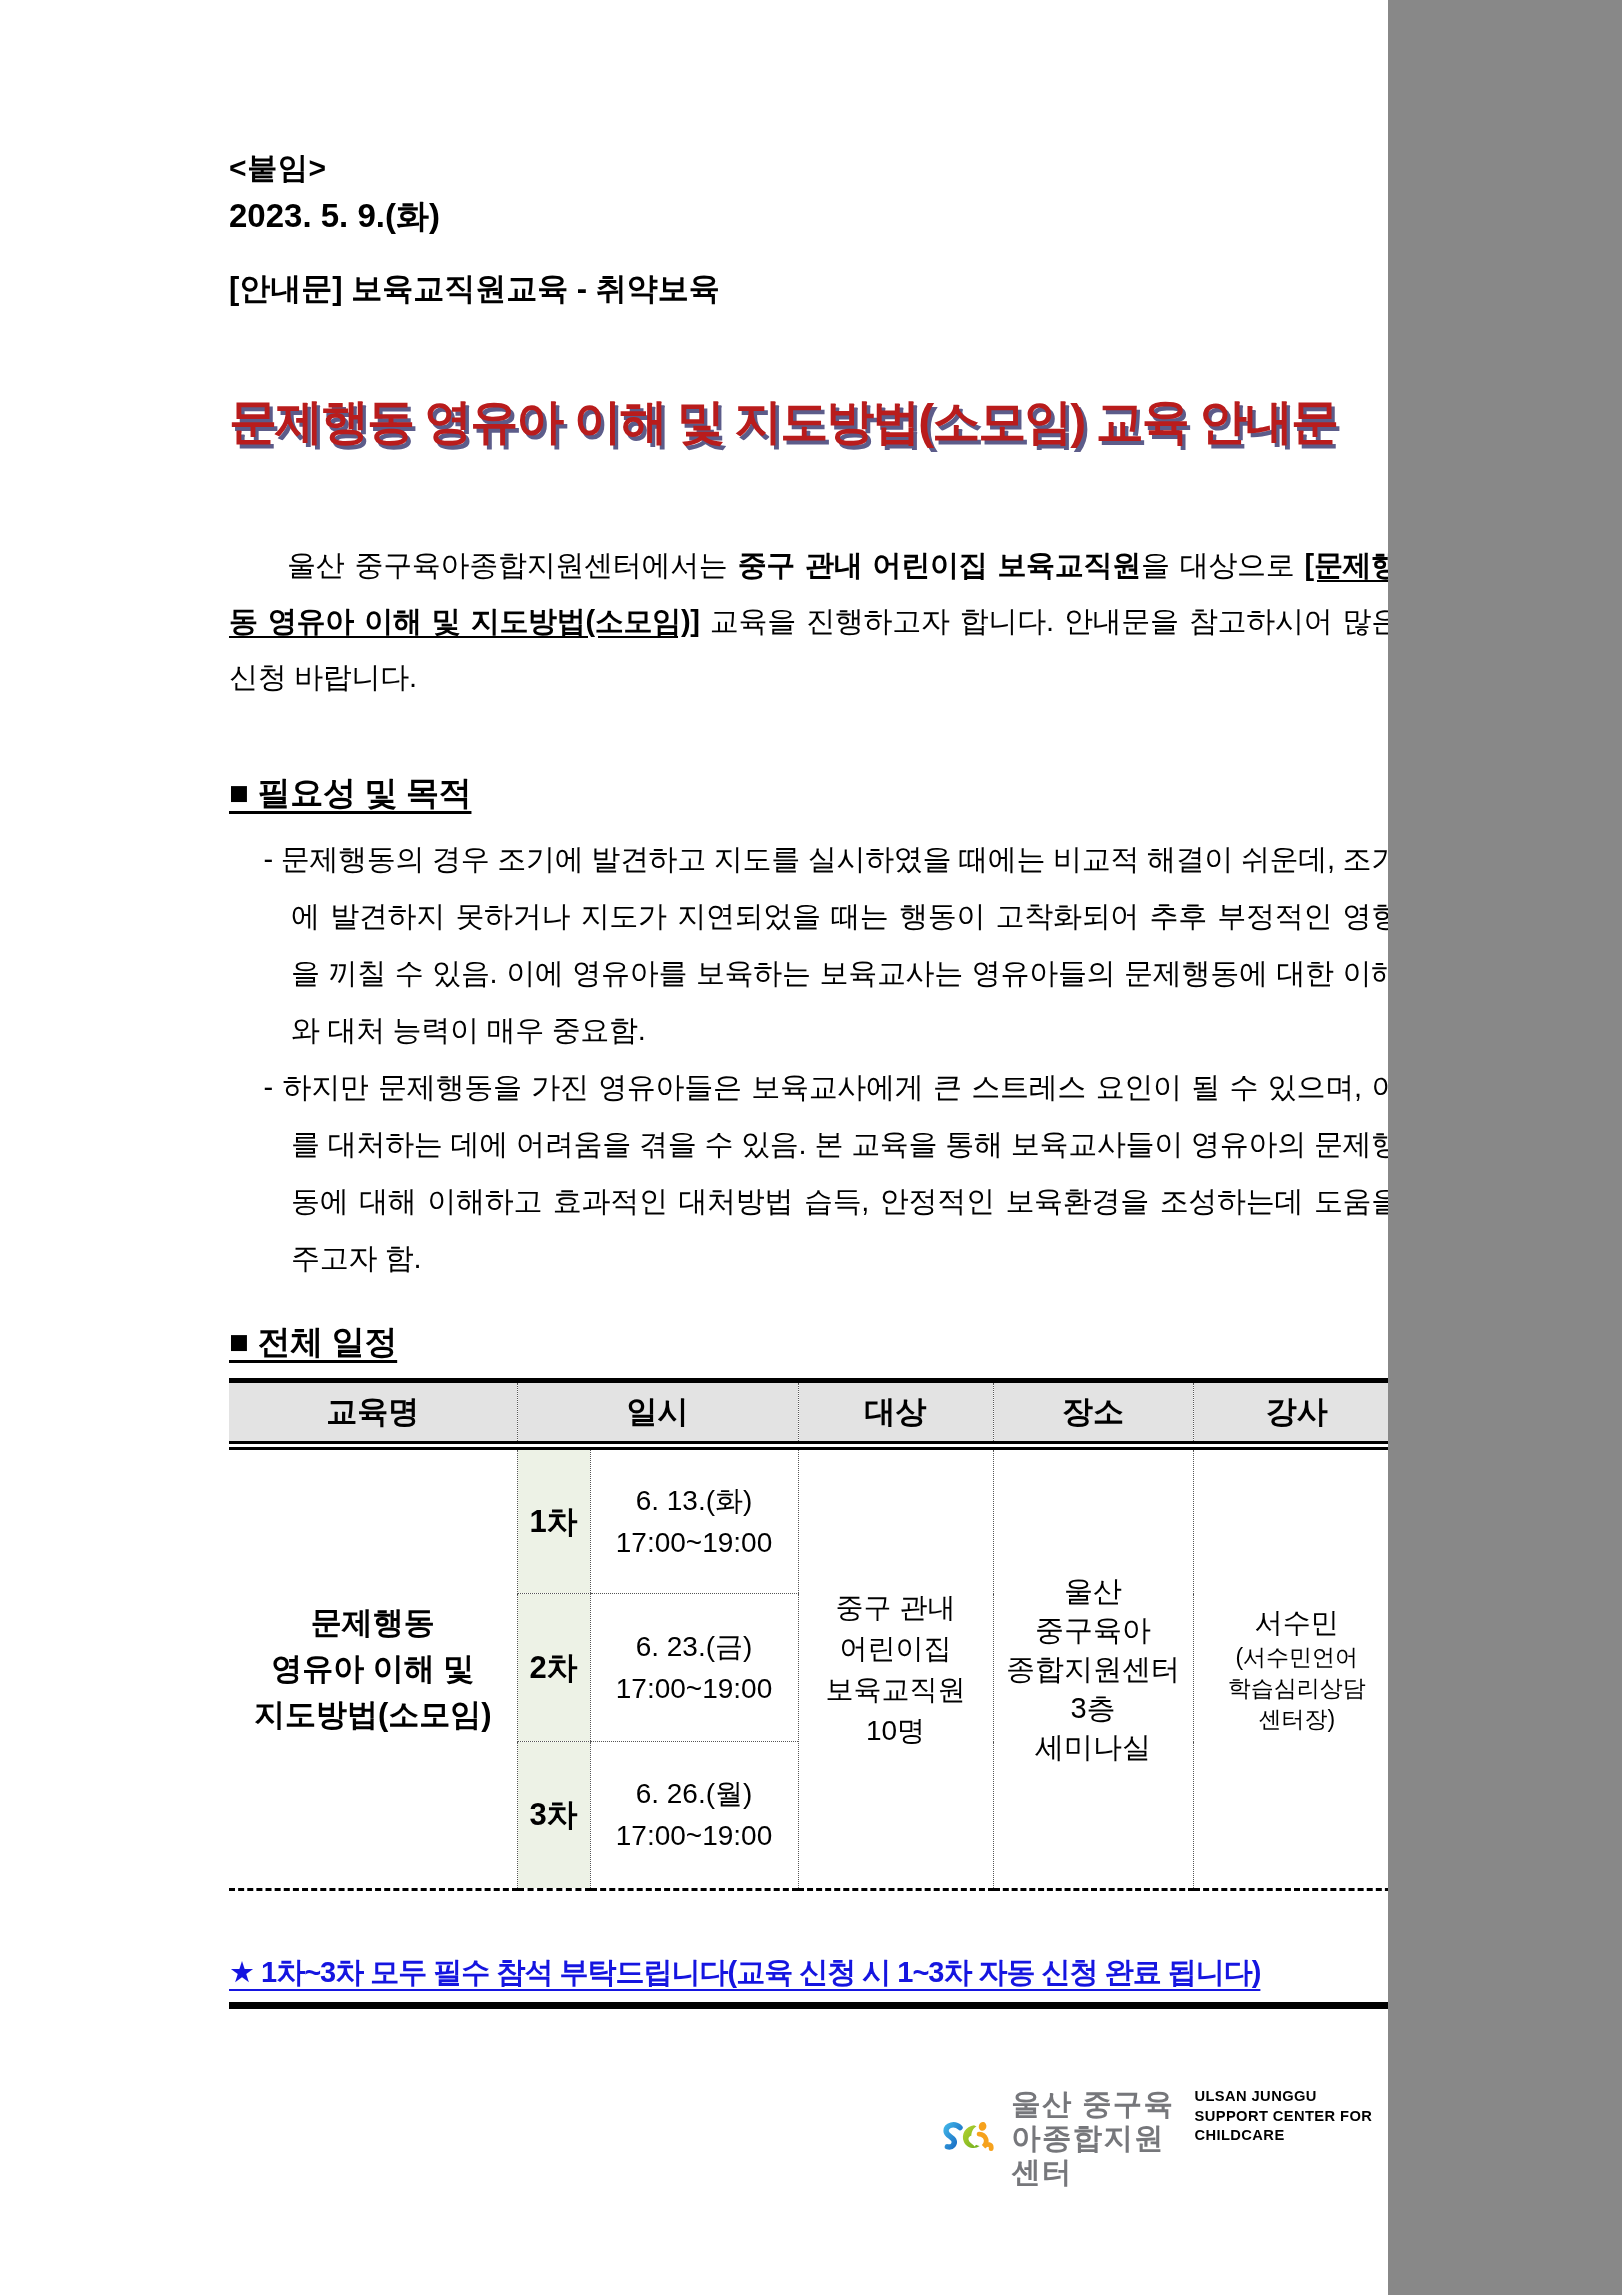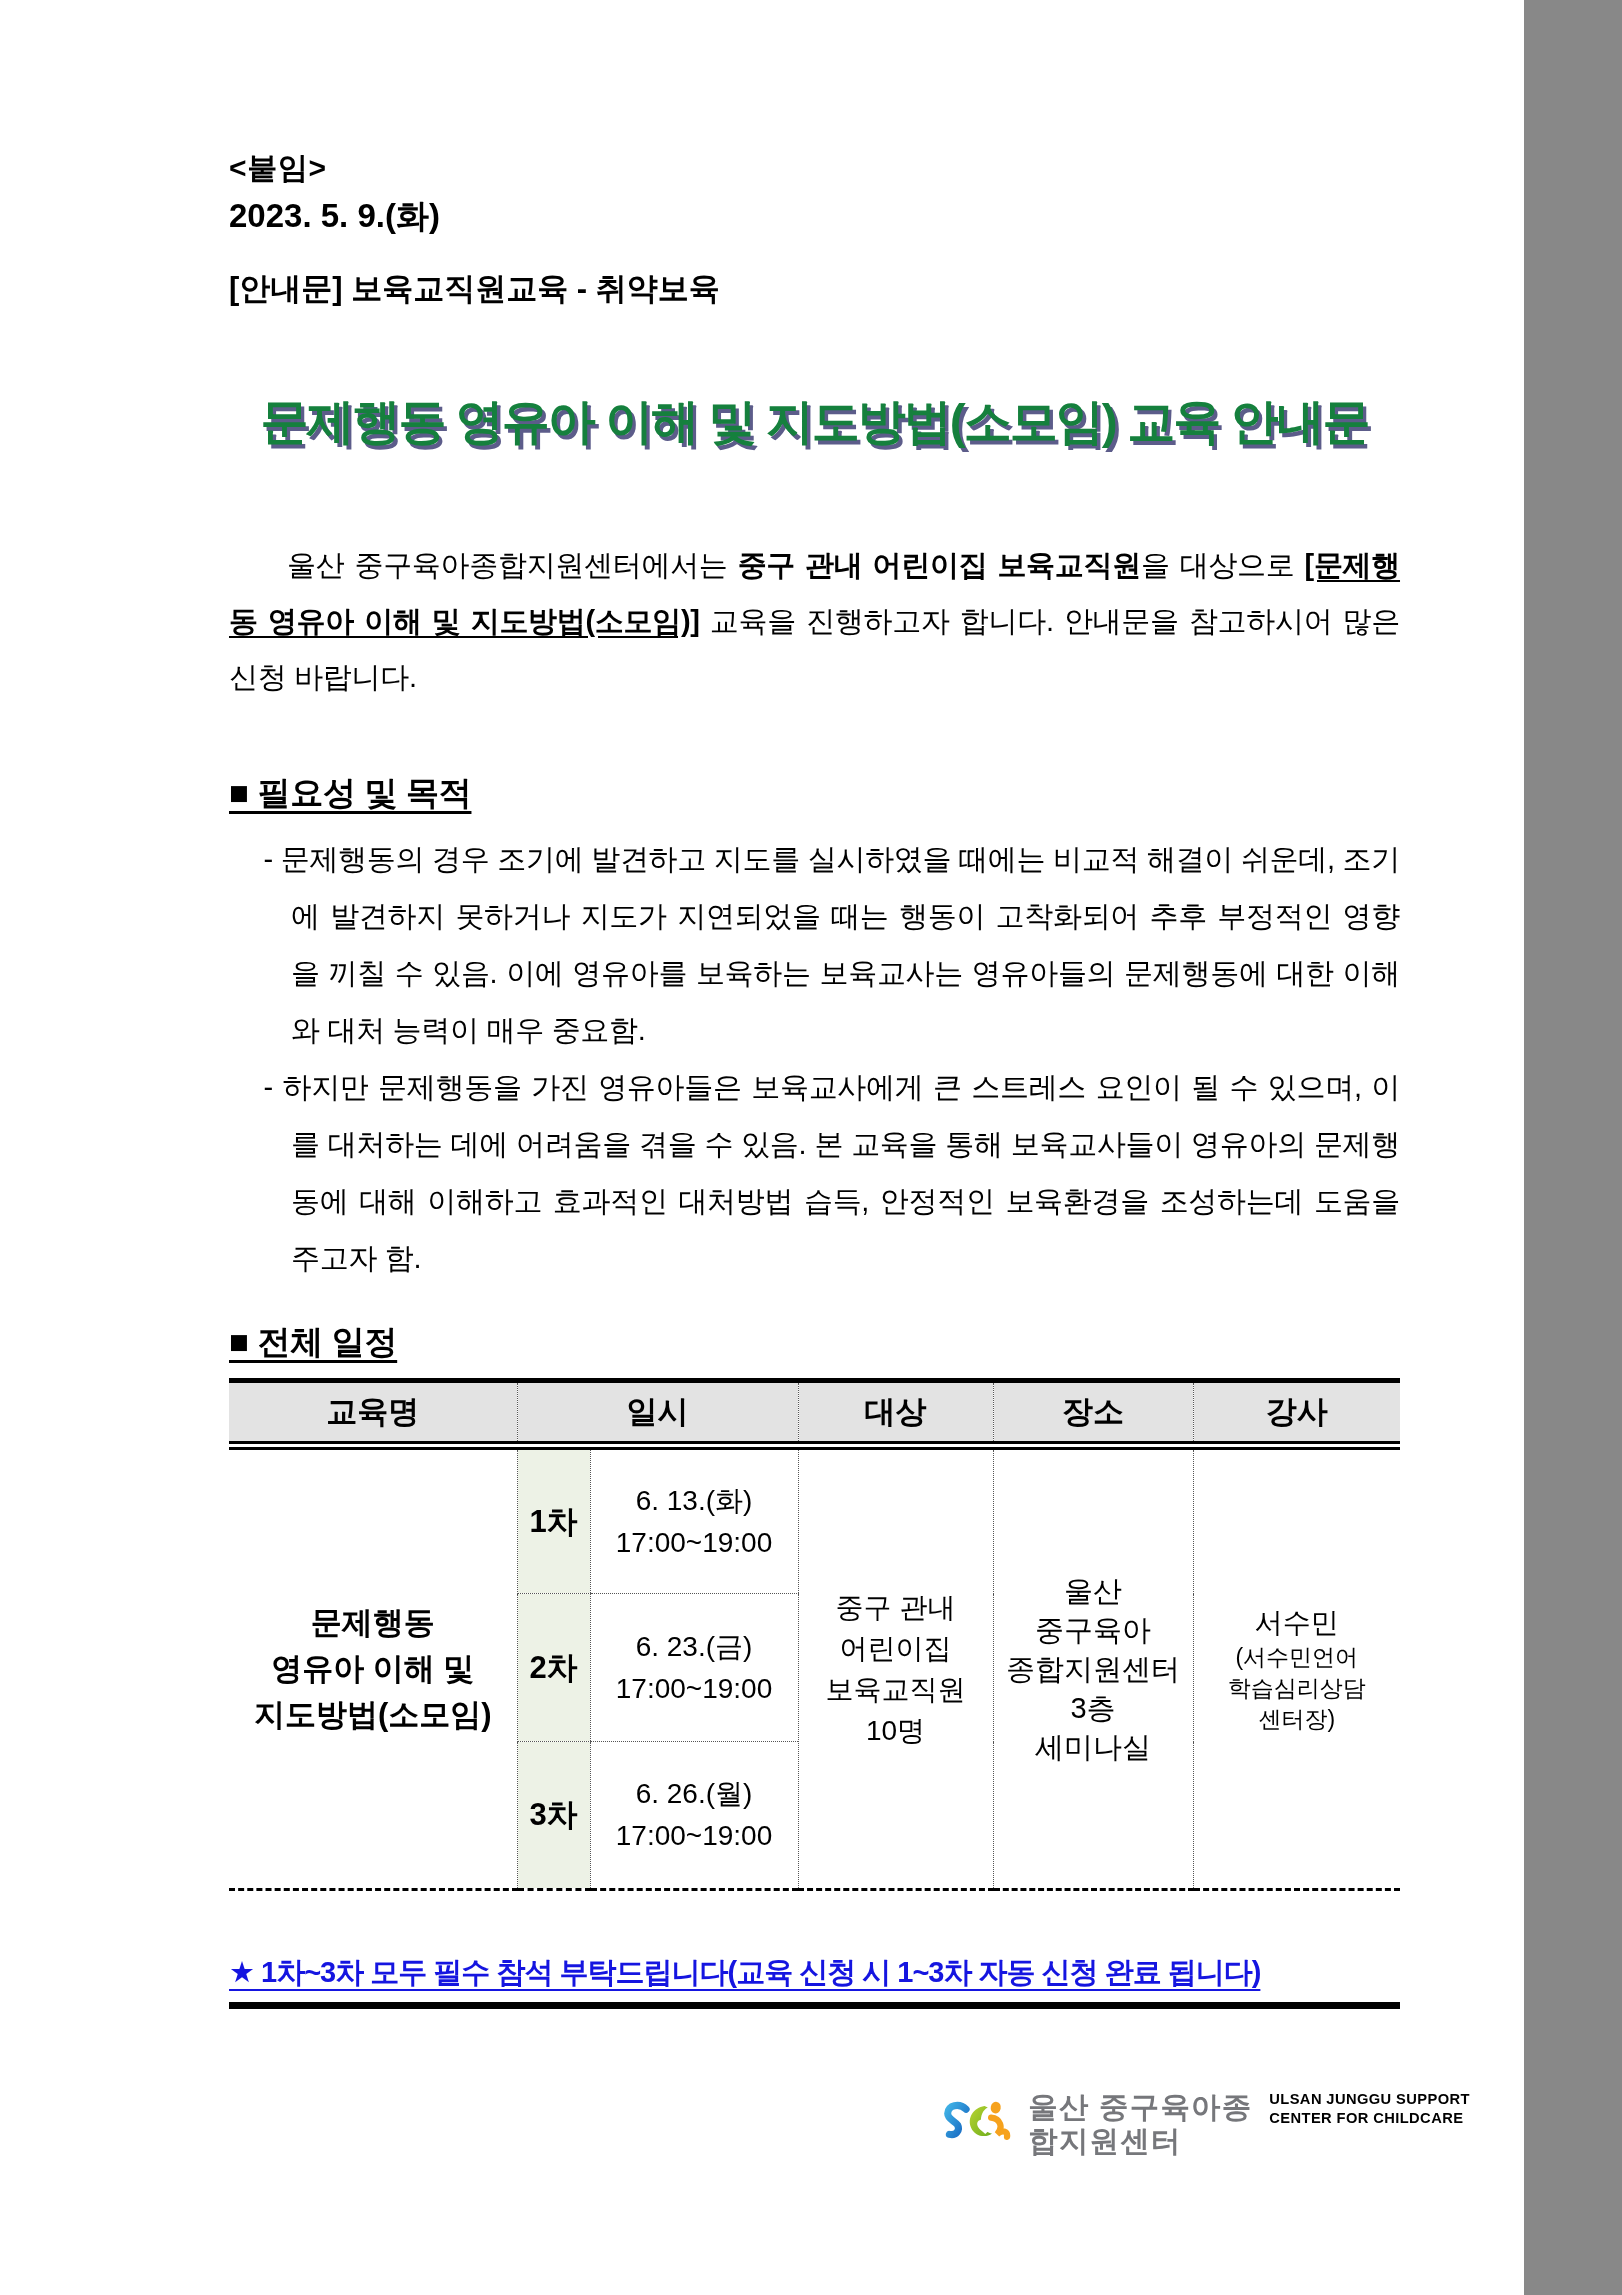--- a/index.html
+++ b/index.html
@@ -1,36 +1,36 @@
 <!DOCTYPE html>
 <html lang="ko" style="font-size:10.5px"><head>
 <meta charset="utf-8">
 <style>
   html,body { margin:0; padding:0; background:#888; }
   .page {
     position:relative;
-    width:1524px; height:2295px;
+    width:1388px; height:2295px;
     background:#ffffff;
     font-family:"Liberation Sans","DejaVu Sans",sans-serif;
     color:#000;
     overflow:hidden;
   }
   .abs { position:absolute; left:229px; width:1171px; }
   .pre { white-space:pre-line; }
   .b { font-weight:bold; }
   .u { text-decoration:underline; text-underline-offset:4.6px; }
 
   #attach   { top:148px; font-size:30px; font-weight:600; letter-spacing:0.7px; }
   #date     { top:194px; font-size:33px; font-weight:bold; text-align:left; }
   #doctype  { top:268px; font-size:31px; font-weight:bold; }
 
   #title {
-    top:390px; text-align:center;
+    top:390px; 
     font-size:48px; font-weight:800; letter-spacing:-2px;
-    color:#15803d;
+    color:#b91c1c;
     text-shadow:3.3px 3.9px 0 #5c5c8a;
   }
 
   #intro {
     top:537px; font-size:29px; line-height:56px;
     text-align:justify; text-indent:58px; letter-spacing:-0.3px;
   }
 
   .section-head {
     font-size:33px; font-weight:bold;

